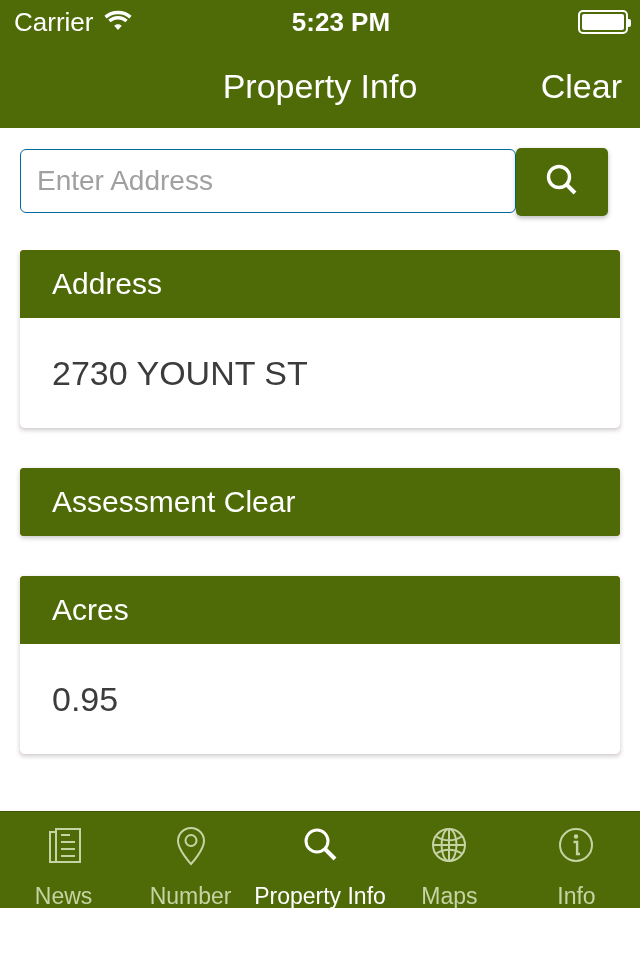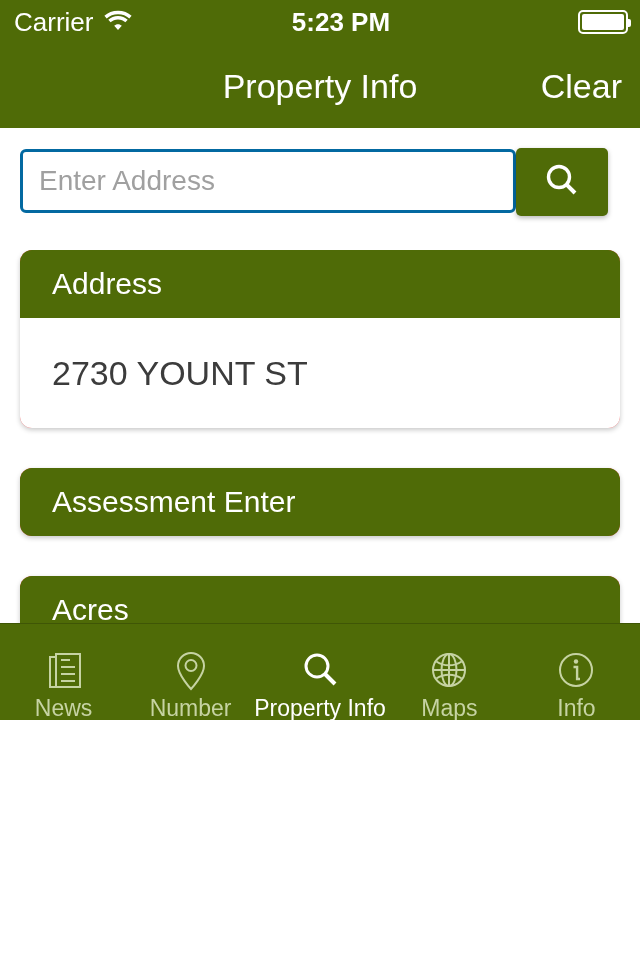--- a/index.html
+++ b/index.html
@@ -10,21 +10,21 @@
     width: 640px;
     height: 960px;
     overflow: hidden;
     background: #ffffff;
     font-family: "Liberation Sans", sans-serif;
     -webkit-font-smoothing: antialiased;
   }
   .phone {
     position: relative;
     width: 640px;
-    height: 720px;
+    height: 908px;
     background: #ffffff;
     overflow: hidden;
   }
 
   
   .statusbar {
     position: absolute;
     top: 0; left: 0;
     width: 640px;
     height: 44px;
@@ -131,21 +131,21 @@
     width: 640px;
     height: 122px;
   }
   .search-input {
     position: absolute;
     left: 20px;
     top: 21px;
     width: 496px;
     height: 64px;
     box-sizing: border-box;
-    border: 3px solid #0369a1;
+    border: 1px solid #0369a1;
     border-radius: 6px;
     background: #ffffff;
     font-family: "Liberation Sans", sans-serif;
     font-size: 28px;
     color: #333333;
     padding: 0 16px;
     outline: none;
   }
   .search-input::placeholder {
     color: #a0a0a0;
@@ -171,21 +171,21 @@
     position: absolute;
     top: 250px; left: 0;
     width: 640px;
     bottom: 0;
     overflow: hidden;
   }
   .card {
     position: relative;
     margin: 0 20px 40px 20px;
     background: #ef4444;
-    border-radius: 12px;
+    border-radius: 4px;
     box-shadow: 0 2px 5px rgba(0,0,0,0.22);
     overflow: hidden;
   }
   .card-header {
     background: #4f6b07;
     color: #ffffff;
     height: 68px;
     display: flex;
     align-items: center;
     padding-left: 32px;
@@ -209,21 +209,21 @@
     height: 96px;
     background: #4f6b07;
     display: flex;
     border-top: 1px solid #3f5606;
   }
   .tab {
     flex: 1;
     display: flex;
     flex-direction: column;
     align-items: center;
-    justify-content: flex-end;
+    justify-content: space-between;
     padding-top: 11px;
     cursor: pointer;
     color: #c6d3a3;
   }
   .tab.active { color: #ffffff; }
   .tab-icon {
     height: 46px;
     display: flex;
     align-items: center;
     justify-content: center;
@@ -277,21 +277,21 @@
   </div>
 
   <div class="cards">
 
     <div class="card">
       <div class="card-header">Address</div>
       <div class="card-body">2730 YOUNT ST</div>
     </div>
 
     <div class="card">
-      <div class="card-header">Assessment Enter</div>
+      <div class="card-header">Assessment Clear</div>
     </div>
 
     <div class="card">
       <div class="card-header">Acres</div>
       <div class="card-body">0.95</div>
     </div>
 
   </div>
 
   <div class="tabbar">

